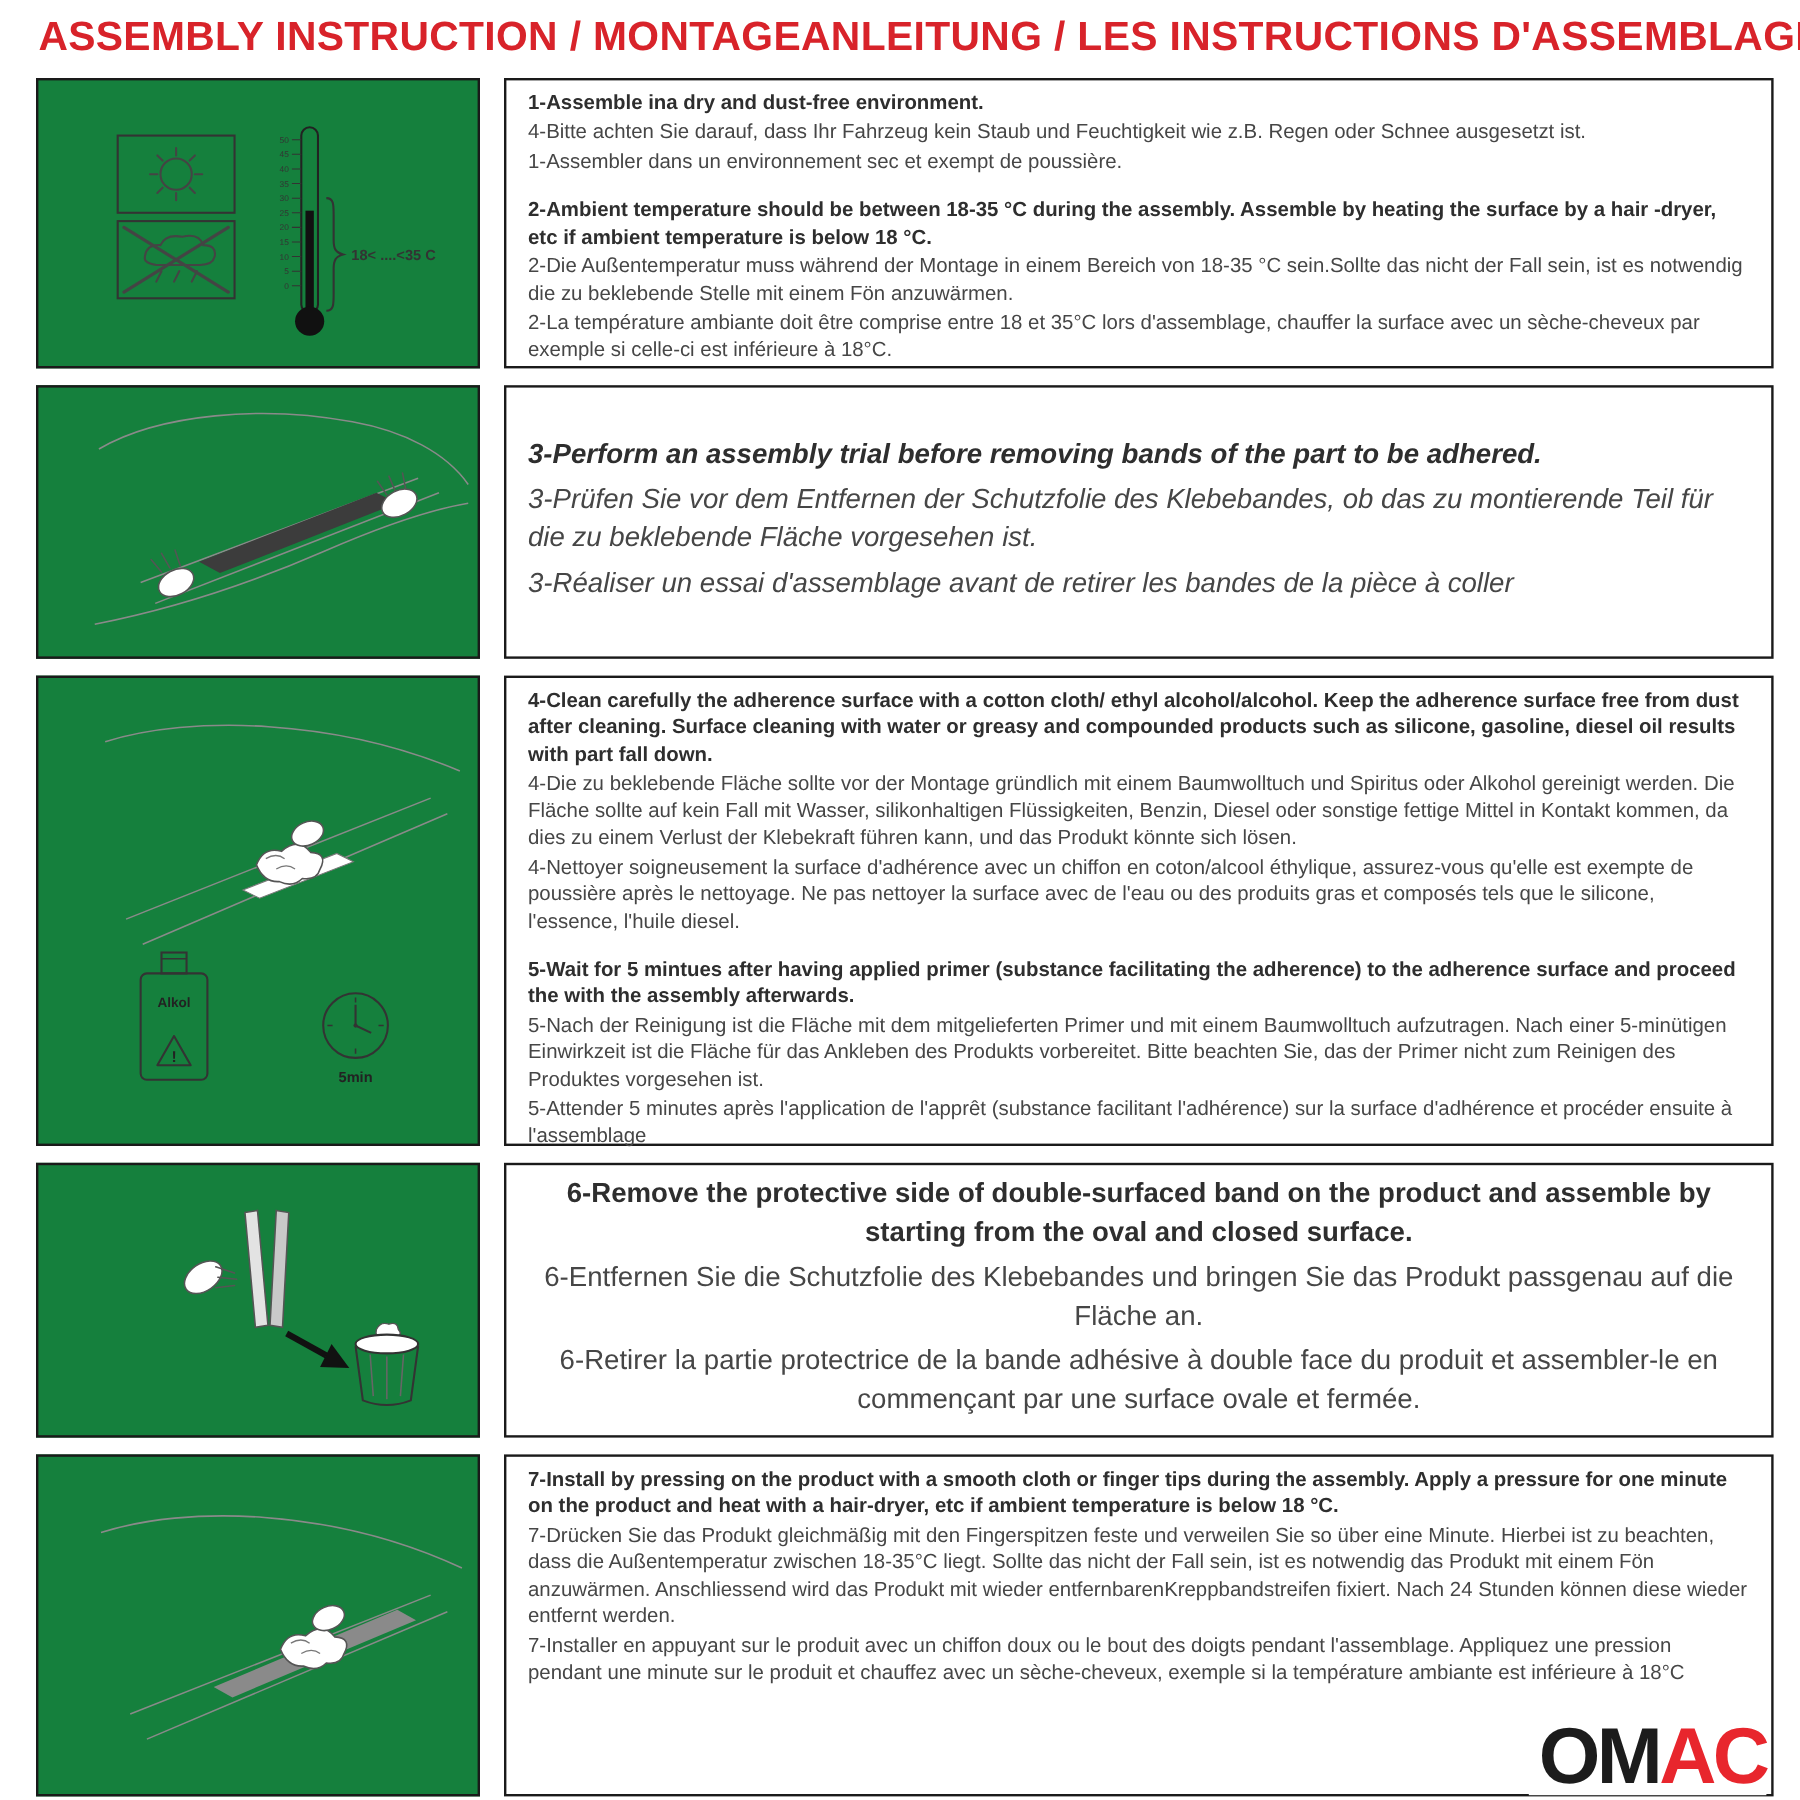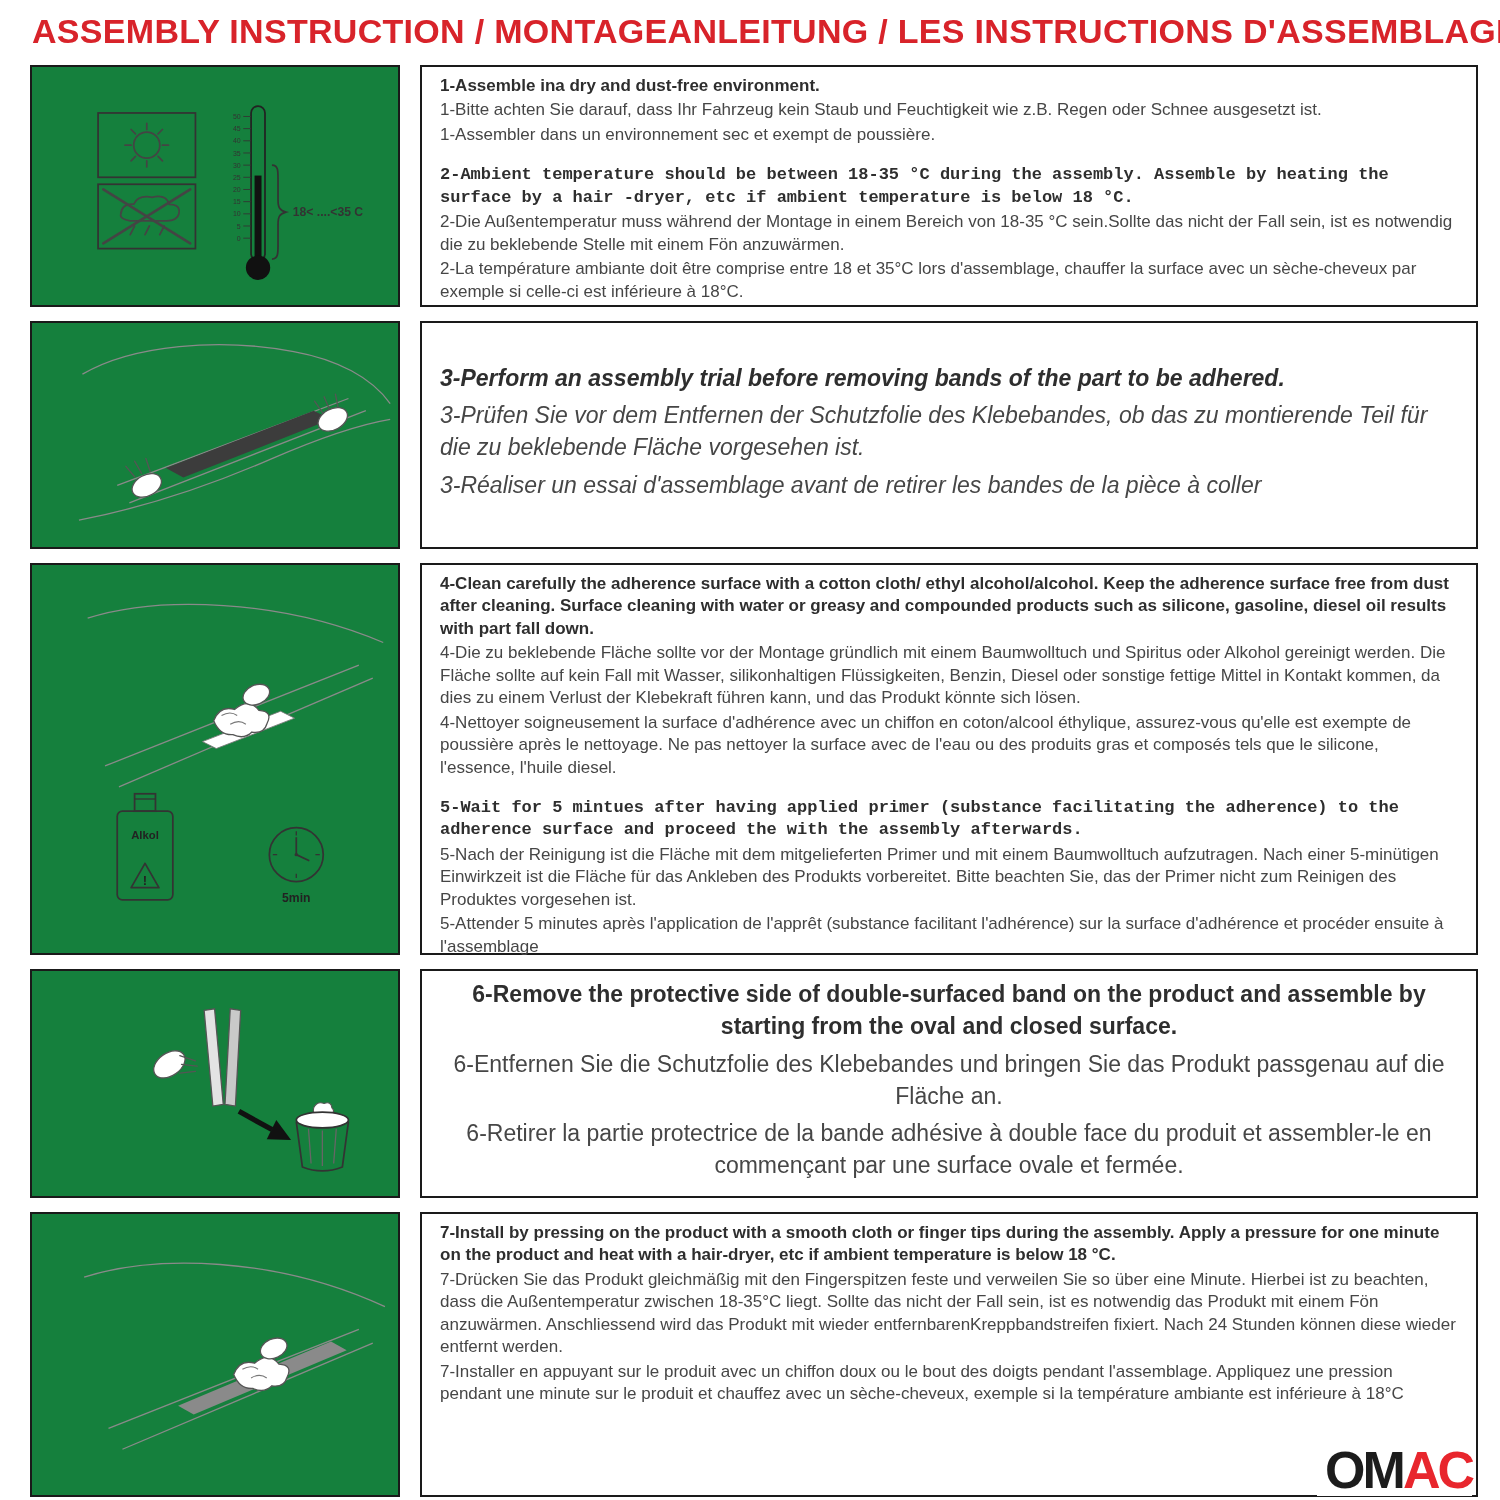--- a/index.html
+++ b/index.html
@@ -36,30 +36,30 @@
     border:2px solid #1a1a1a;
     box-sizing:border-box;
     padding:8px 18px;
     color:#464646;
   }
   .textbox.center{display:flex;flex-direction:column;justify-content:center;}
   .textbox p{margin:0 0 2px 0;}
   .t-small p{font-size:17px;line-height:1.32;}
   .t-large p{font-size:23px;line-height:1.38;margin-bottom:6px;}
   .b{font-weight:700;color:#2e2e2e;}
-  .gap-top{margin-top:18px !important;font-family:Liberation Mono, monospace;}
+  .gap-top{margin-top:18px !important;}
   .r1{height:242px;}
   .r2{height:228px;font-style:italic;}
   .r3{height:392px;}
   .r4{height:229px;text-align:center;}
   .r5{height:285px;}
   .logo{
     position:absolute;
     right:28px;bottom:4px;
-    font-size:52px;
+    font-size:66px;
     font-weight:800;
     letter-spacing:-3px;
     line-height:1;
     background:#fff;
     padding-left:8px;
   }
   .logo .blk{color:#1c1c1c;}
   .logo .red{color:#e8262d;}
   svg text{font-family:"Liberation Sans", sans-serif;}
 </style>
@@ -128,21 +128,21 @@
               <text x="194" y="169">5</text>
               <text x="194" y="183">0</text>
             </g>
           </g>
           <path d="M230 96 C237 96 237 102 237 112 L237 136 C237 145 239 148 246 150 C239 152 237 155 237 164 L237 188 C237 198 237 204 230 204" fill="none" stroke="#333" stroke-width="2"></path>
           <text x="254" y="155" font-size="14" font-weight="700" fill="#333">18&lt; ....&lt;35 C</text>
         </svg>
       </div>
       <div class="textbox t-small">
         <p class="b">1-Assemble ina dry and dust-free environment.</p>
-        <p>1-Bitte achten Sie darauf, dass Ihr Fahrzeug kein Staub und Feuchtigkeit wie z.B. Regen oder Schnee ausgesetzt ist.</p>
+        <p>4-Bitte achten Sie darauf, dass Ihr Fahrzeug kein Staub und Feuchtigkeit wie z.B. Regen oder Schnee ausgesetzt ist.</p>
         <p>1-Assembler dans un environnement sec et exempt de poussière.</p>
         <p class="b gap-top">2-Ambient temperature should be between 18-35 °C  during the assembly. Assemble by heating the surface by a hair -dryer, etc if ambient temperature is below 18 °C.</p>
         <p>2-Die Außentemperatur muss während der Montage in einem Bereich von 18-35 °C  sein.Sollte das nicht der Fall sein, ist es notwendig die zu beklebende Stelle mit einem Fön anzuwärmen.</p>
         <p>2-La température ambiante doit être comprise entre 18 et 35°C lors d'assemblage, chauffer la surface avec un sèche-cheveux par exemple si celle-ci est inférieure à 18°C.</p>
       </div>
     </div>
 
     <div class="row r2">
       <div class="illus">
         <svg viewBox="0 0 375 228">

